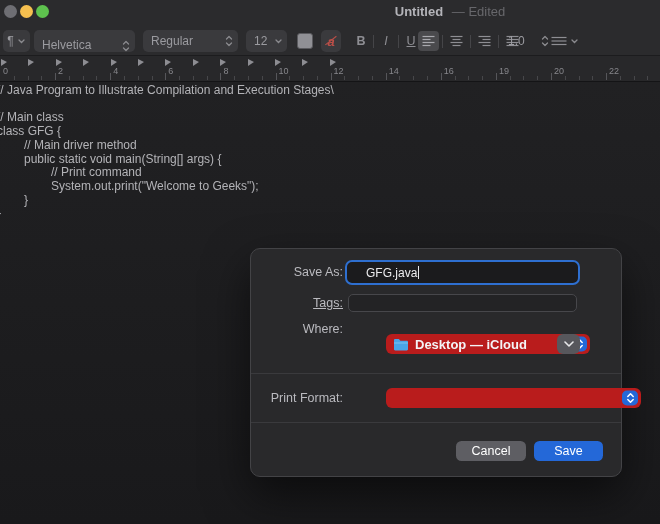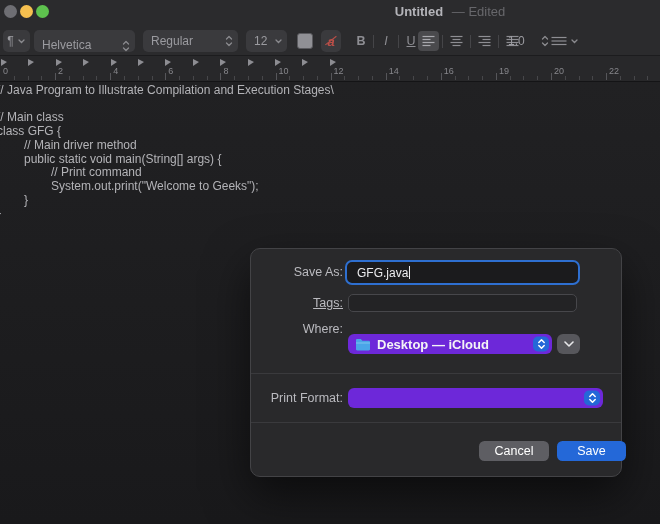--- a/index.html
+++ b/index.html
@@ -56,39 +56,39 @@
        background:linear-gradient(#212123,#19191b);}
   .code{position:absolute;top:2px;left:-3px;right:0;color:#b3b3b7;font-size:12px;}
   .code-line{white-space:pre;line-height:13.7px;min-height:13.7px;tab-size:27px;}
   
   .sheet{position:absolute;left:250px;top:248px;width:372px;height:229px;background:#29292b;
          border:1px solid #434346;border-radius:10px;box-shadow:0 18px 45px rgba(0,0,0,.55);
          box-sizing:border-box;}
   .dlabel{position:absolute;left:0;width:92px;text-align:right;color:#bababf;font-size:12.5px;}
   .savefield{position:absolute;left:94px;top:11px;width:235px;height:25px;box-sizing:border-box;
              background:#1b1b1d;border:2.5px solid #2e6fd0;border-radius:7px;
-             display:flex;align-items:center;padding-left:10px;}
+             display:flex;align-items:center;padding-left:19px;}
   .savefield .val{color:#ececee;font-size:12px;}
   .caret{display:inline-block;width:1px;height:13px;background:#e8e8ea;margin-left:1px;}
   .tagsfield{position:absolute;left:97px;top:45px;width:229px;height:18px;box-sizing:border-box;
              background:#232325;border:1px solid #47474b;border-radius:5px;color:#ececee;font-size:12px;}
-  .popup{position:absolute;background:#6d28d9;border-radius:6px;display:flex;align-items:center;
-         box-sizing:border-box;}
+  .popup{position:absolute;background:#b91c1c;border-radius:6px;display:flex;align-items:center;
+         box-sizing:border-box;margin-left:38px;}
   .popup .ptext{color:#f4f4f6;font-size:12px;padding-left:8px;flex:1;white-space:nowrap;}
   .popup .ptext.bold{font-weight:bold;font-size:13px;padding-left:6px;}
   .bluestep{position:absolute;right:3px;top:50%;transform:translateY(-50%);width:16px;height:15px;
             background:#2468d8;border-radius:5px;display:flex;align-items:center;justify-content:center;}
   .wherepopup{left:97px;top:85px;width:204px;height:20px;}
   .folder{margin-left:7px;flex:none;}
   .discbtn{position:absolute;left:306px;top:85px;width:23px;height:20px;background:#57575c;
            border-radius:6px;display:flex;align-items:center;justify-content:center;}
   .ffpopup{left:97px;top:139px;width:255px;height:20px;}
   .hdiv{position:absolute;left:0;right:0;height:1px;background:#3a3a3d;}
   .btn{position:absolute;top:192px;height:20px;border-radius:5.5px;color:#ffffff;font-size:12.5px;
-       display:flex;align-items:center;justify-content:center;margin-left:23px;}
+       display:flex;align-items:center;justify-content:center;}
   .btn.cancel{left:205px;width:70px;background:#5e5e63;}
   .btn.save{left:283px;width:69px;background:#2468d8;}
 </style>
 </head>
 <body>
 
 <div class="screen">
 
   <div class="titlebar">
     <span class="light close"></span>

